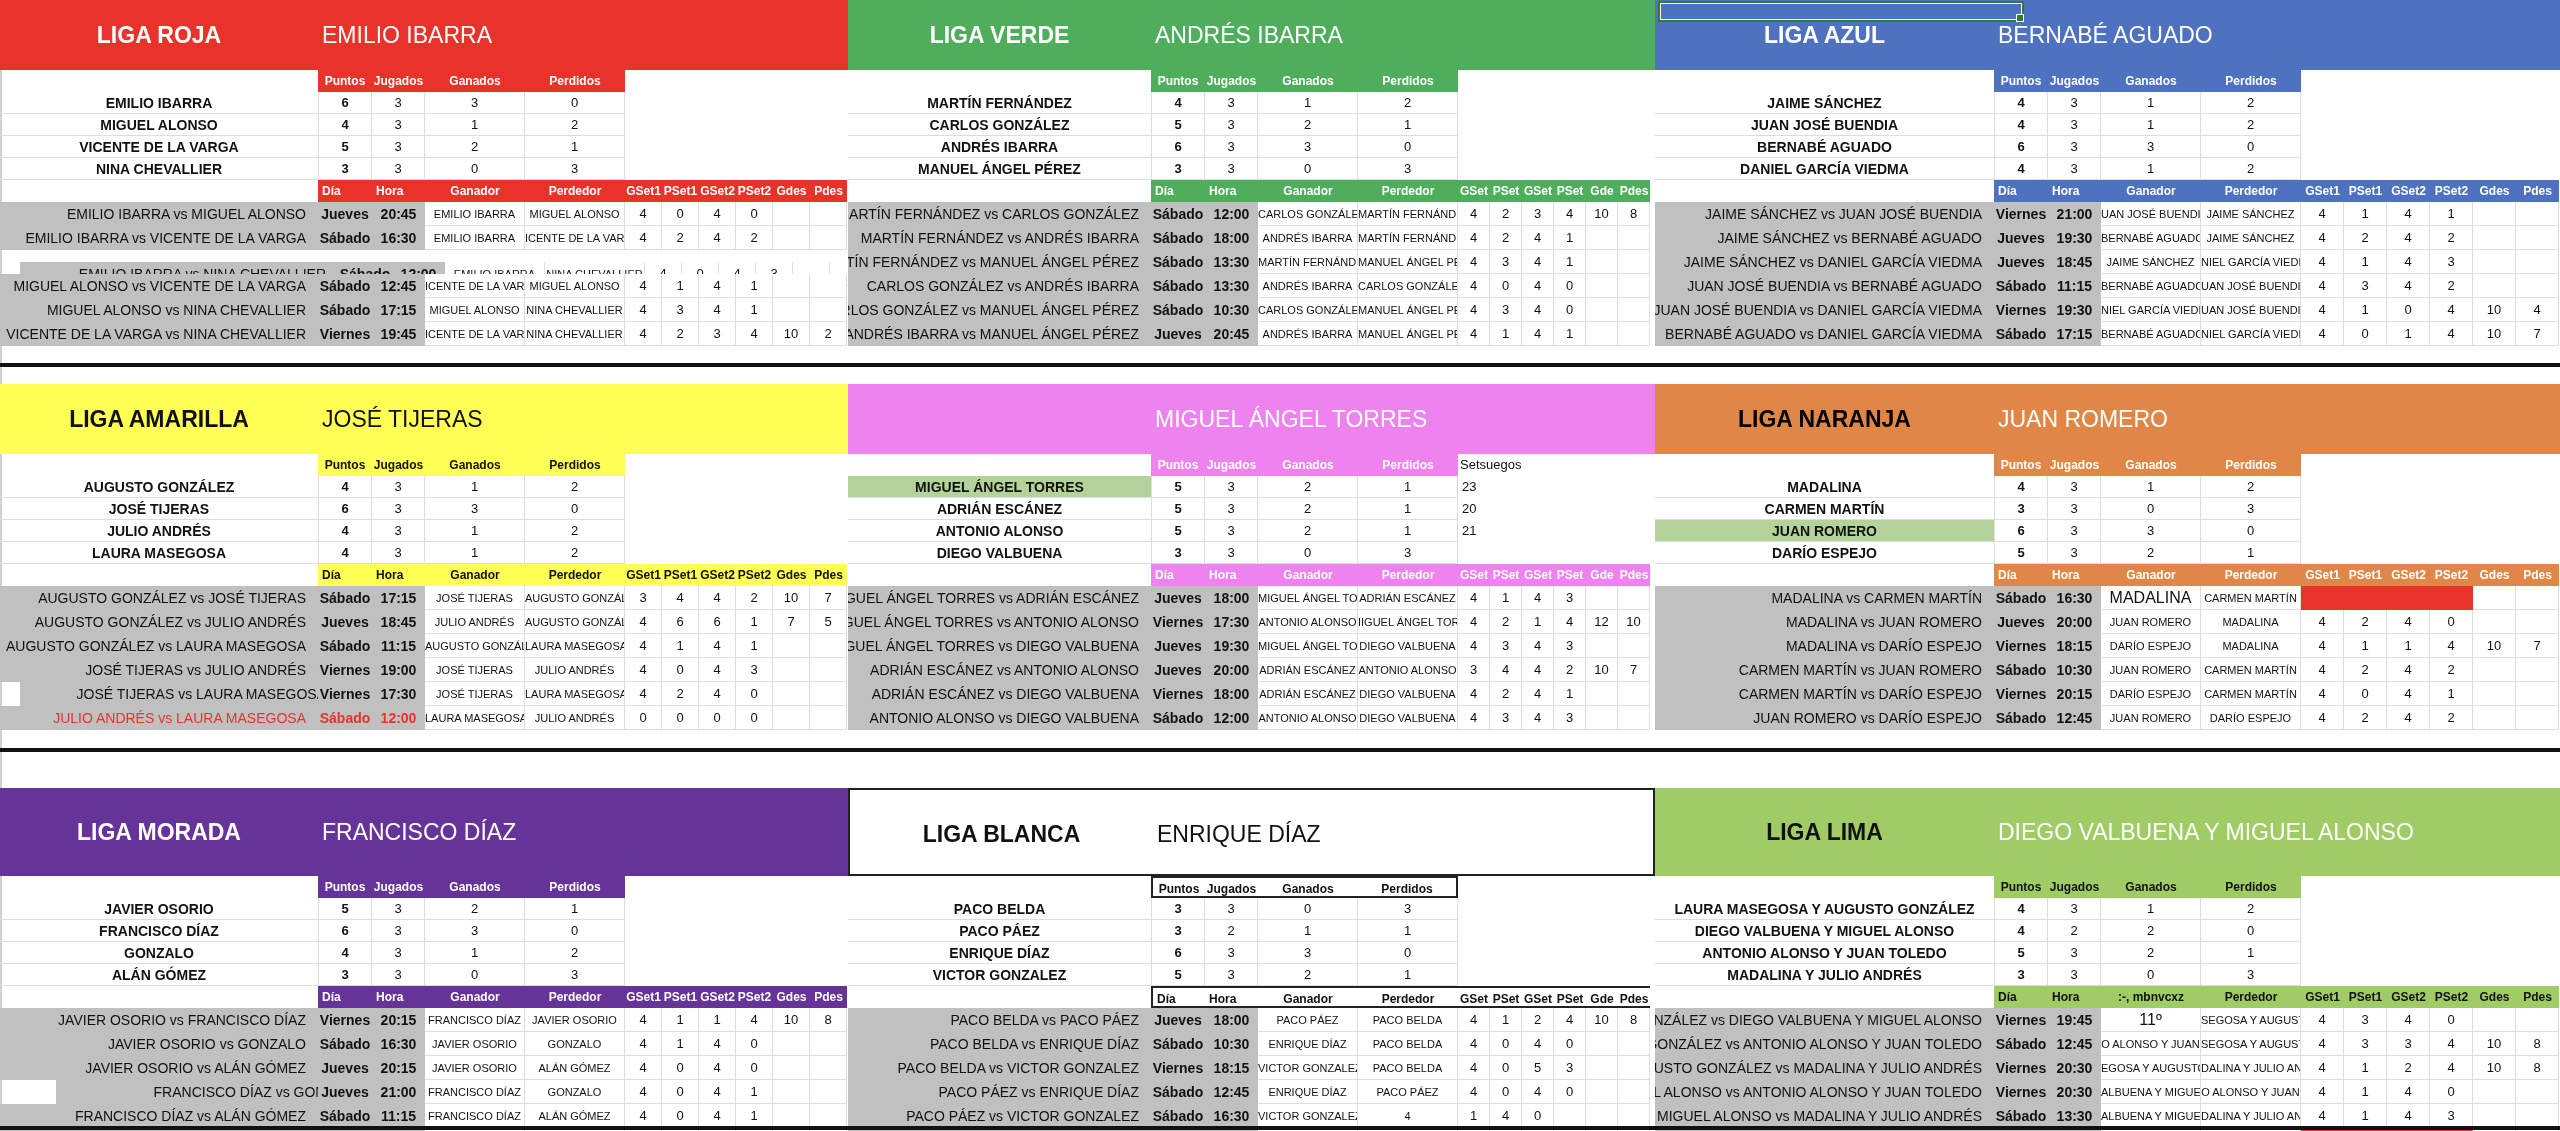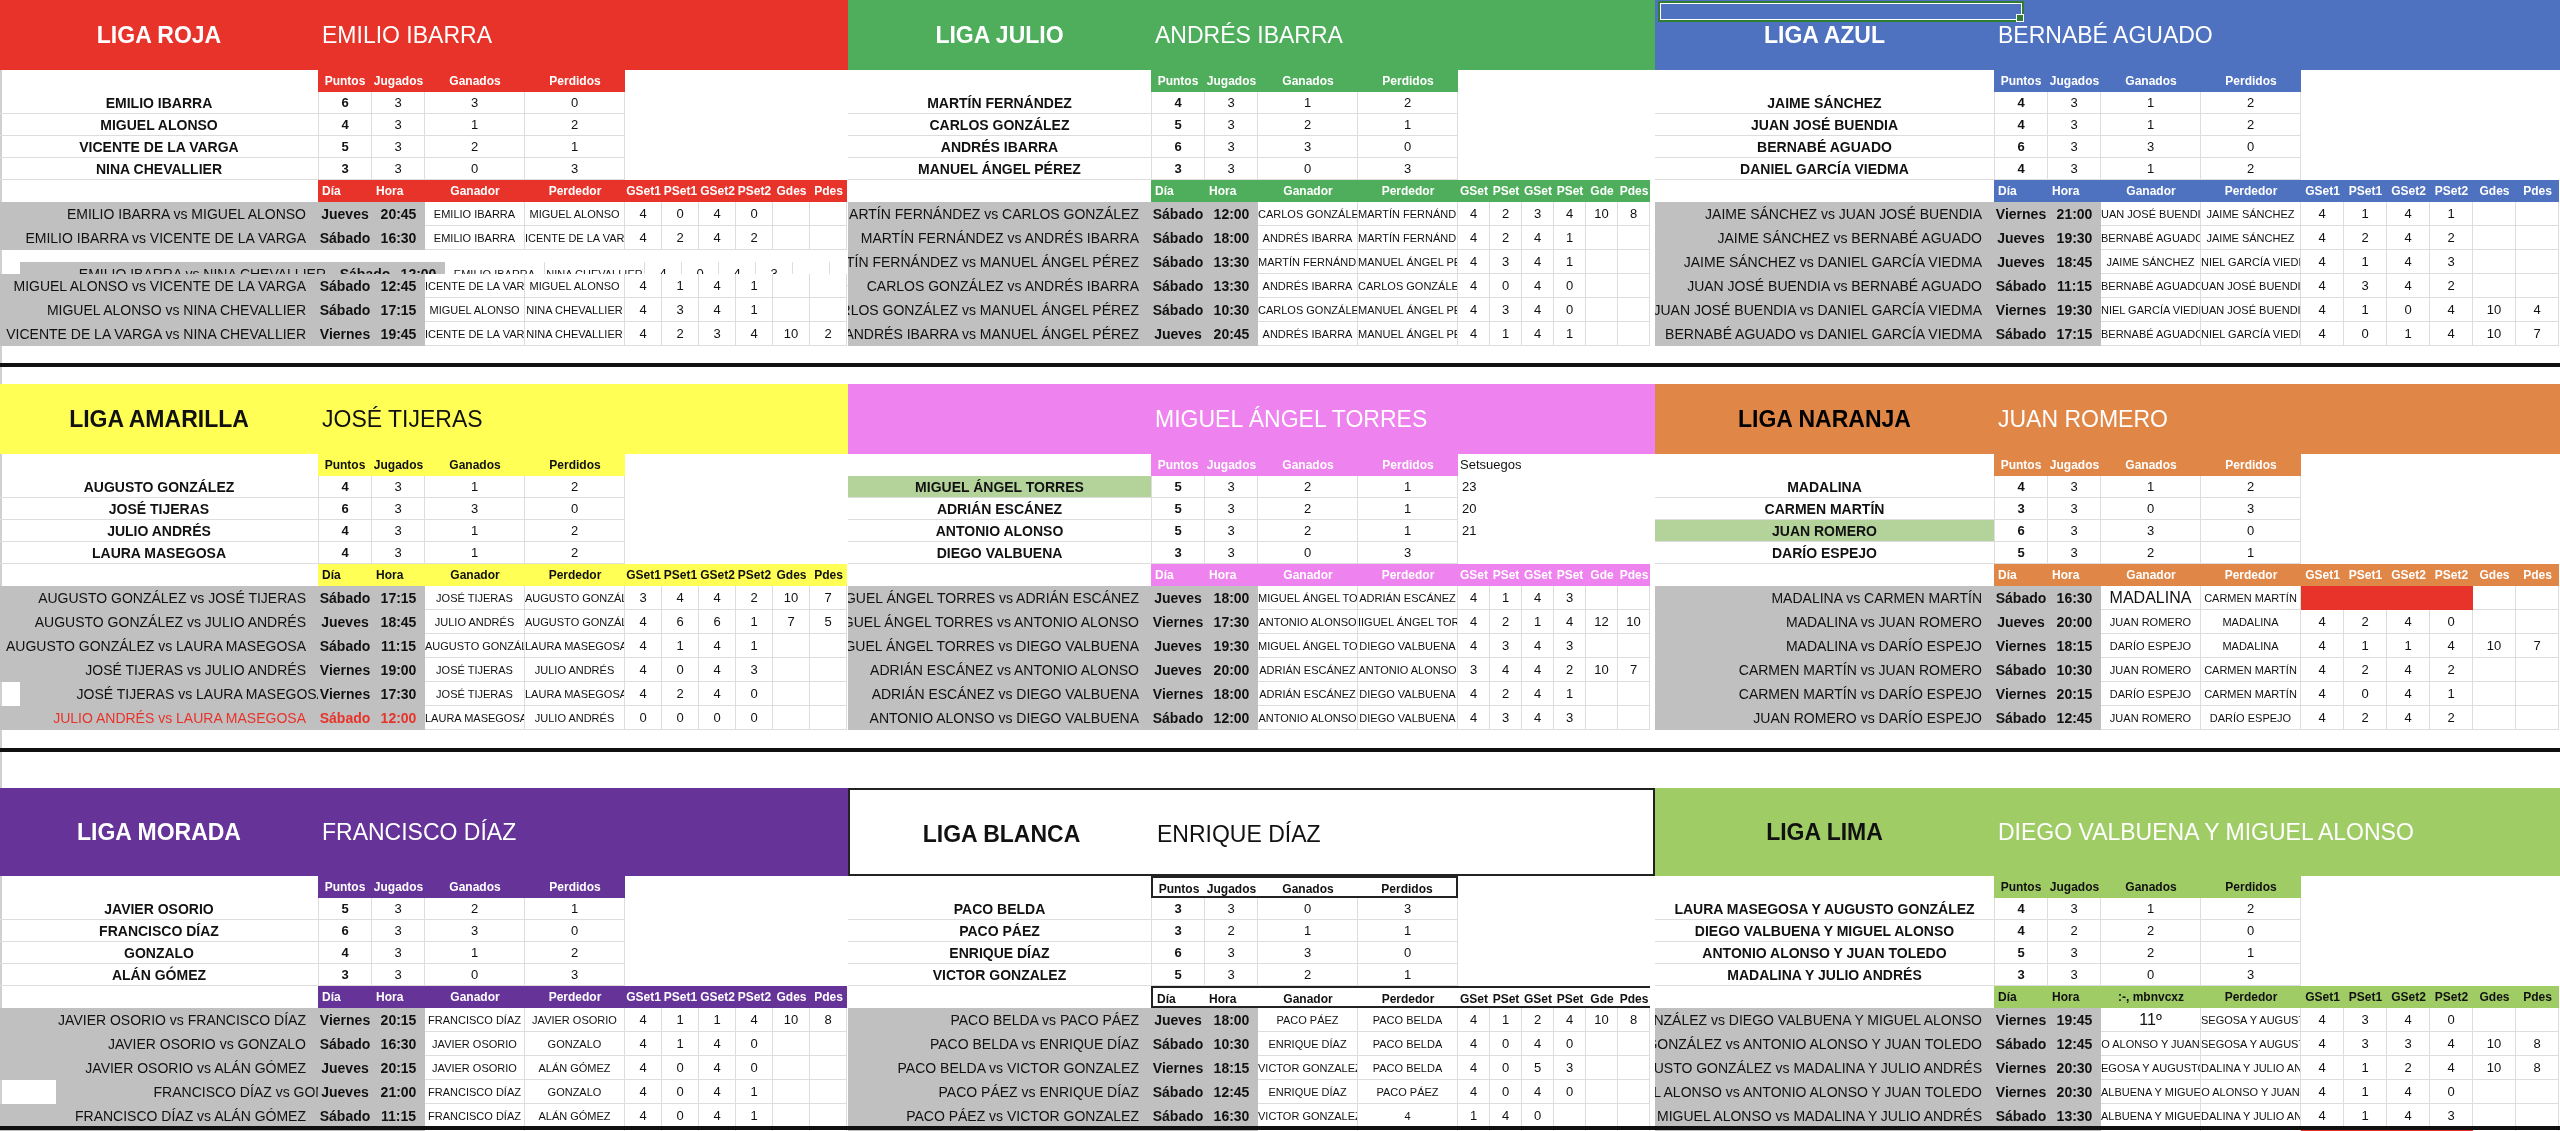--- a/index.html
+++ b/index.html
@@ -158,21 +158,21 @@
         <div class="cell sc" style="left: 625px; width: 37px; height: 24px; line-height: 24px;">4</div>
         <div class="cell sc" style="left: 662px; width: 37px; height: 24px; line-height: 24px;">2</div>
         <div class="cell sc" style="left: 699px; width: 37px; height: 24px; line-height: 24px;">3</div>
         <div class="cell sc" style="left: 736px; width: 37px; height: 24px; line-height: 24px;">4</div>
         <div class="cell sc" style="left: 773px; width: 37px; height: 24px; line-height: 24px;">10</div>
         <div class="cell sc" style="left: 810px; width: 37px; height: 24px; line-height: 24px;">2</div>
       </div>
     </div>
     <div class="league" style="left: 848px; top: 0px; width: 807px; height: 360px;">
       <div class="hdr" style="background: rgb(79, 174, 92); top: 0px; height: 70px;">
-        <div class="lname" style="color: rgb(255, 255, 255); width: 303px; line-height: 70px; height: 70px;">LIGA JULIO</div>
+        <div class="lname" style="color: rgb(255, 255, 255); width: 303px; line-height: 70px; height: 70px;">LIGA VERDE</div>
         <div class="leader" style="color: rgb(255, 255, 255); left: 307px; line-height: 70px; height: 70px;">ANDRÉS IBARRA</div>
       </div>
       <div class="row" style="top: 70px; width: 807px;">
         <div class="cell th" style="left: 303px; width: 54px; background: rgb(79, 174, 92); color: rgb(255, 255, 255);">Puntos</div>
         <div class="cell th" style="left: 357px; width: 53px; background: rgb(79, 174, 92); color: rgb(255, 255, 255);">Jugados</div>
         <div class="cell th" style="left: 410px; width: 100px; background: rgb(79, 174, 92); color: rgb(255, 255, 255);">Ganados</div>
         <div class="cell th" style="left: 510px; width: 100px; background: rgb(79, 174, 92); color: rgb(255, 255, 255);">Perdidos</div>
       </div>
       <div class="row" style="top: 92px; width: 807px;">
         <div class="cell pname" style="left: 0px; width: 303px;">MARTÍN FERNÁNDEZ</div>

